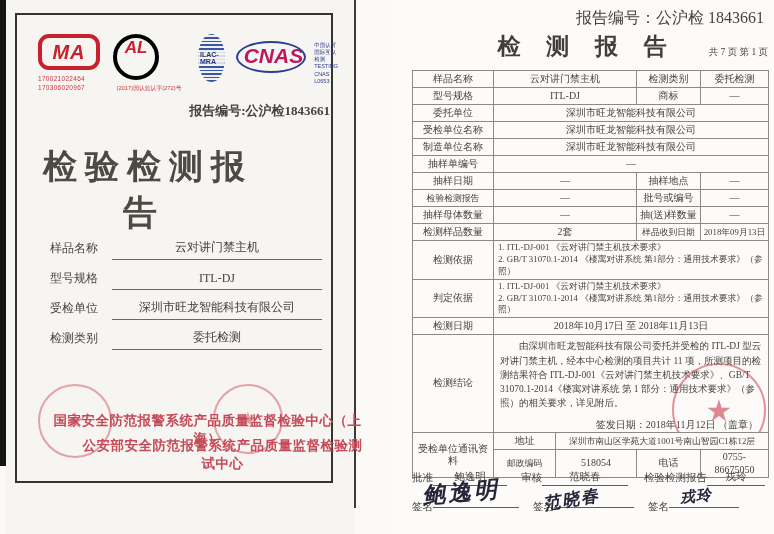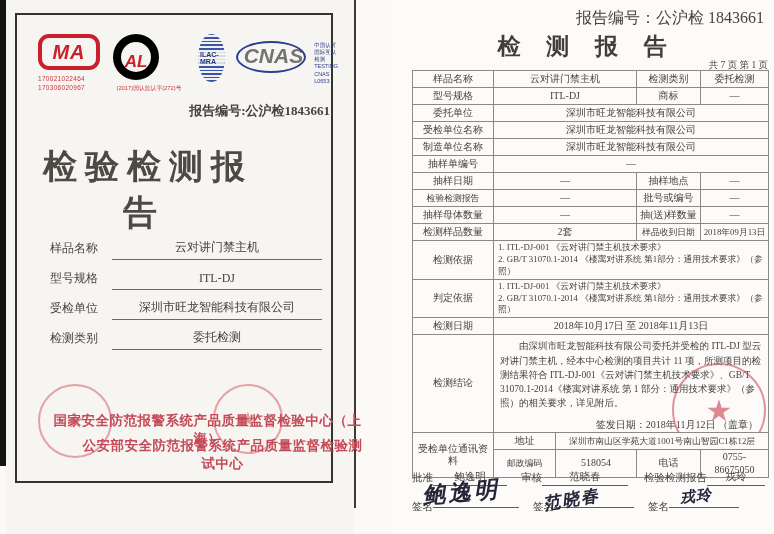--- a/index.html
+++ b/index.html
@@ -12,30 +12,30 @@
   .lp-scan { position:absolute; left:6px; top:0; width:348px; height:534px; background:#f6f5f1; }
   .lp-edge-right { position:absolute; left:354px; top:0; width:2px; height:508px; background:#3c3b38; }
   .lp-blackstrip { position:absolute; left:0; top:0; width:6px; height:466px; background:#141414; }
   .lp-border { position:absolute; left:15px; top:13px; width:318px; height:470px; border:2px solid #35342f; }
   .logo-row { position:absolute; left:38px; top:34px; width:300px; display:flex; align-items:flex-start; gap:13px;
               font-family:"Liberation Sans","DejaVu Sans",sans-serif; }
   .cma-badge { width:62px; height:36px; border:4px solid #c8202c; border-radius:11px;
                display:flex; align-items:center; justify-content:center;
                color:#c8202c; font-weight:bold; font-size:20px; font-style:italic; letter-spacing:1px; }
   .cma-nums { margin-top:5px; font-size:6.5px; color:#d0333c; line-height:1.35; letter-spacing:.3px; }
-  .cal-circle { width:46px; height:46px; border:8px solid #000000; border-radius:50%;
-                display:flex; align-items:flex-end; justify-content:center;
+  .cal-circle { width:46px; height:46px; border:4px solid #000000; border-radius:50%;
+                display:flex; align-items:flex-start; justify-content:center;
                 color:#c8202c; font-weight:bold; font-size:17px; font-style:italic; }
   .cal-cert { margin-top:4px; font-size:5.8px; color:#d0333c; width:72px; text-align:center; }
   .ilac-globe { width:48px; height:48px; border-radius:50%; position:relative; overflow:hidden;
                 background:repeating-linear-gradient(0deg,#3a55a4 0 1.6px,#eef0f6 1.6px 3.6px);
                 display:flex; align-items:center; justify-content:center; }
   .ilac-globe span { font-size:7px; font-weight:bold; color:#24367e; background:rgba(246,245,241,.85); padding:0 2px; }
   .cnas-wrap { display:flex; align-items:flex-start; gap:5px; margin-top:8px; }
-  .cnas-mark { position:relative; font-size:21px; font-weight:bold; font-style:italic; color:#737373; padding:2px 6px; }
+  .cnas-mark { position:relative; font-size:21px; font-weight:bold; font-style:italic; color:#be185d; padding:2px 6px; }
   .cnas-mark::before { content:""; position:absolute; left:-2px; top:-1px; width:66px; height:28px;
                        border:2px solid #2c3f8f; border-radius:50%; }
   .cnas-side { font-size:5.5px; color:#2c3f8f; line-height:1.3; }
   .lp-repno { position:absolute; left:15px; top:102px; width:315px; text-align:right;
               font-size:13px; font-weight:600; color:#45433f; }
   .lp-title { position:absolute; left:15px; top:144px; width:258px; text-align:center;
               font-size:34px; font-weight:700; letter-spacing:8px; text-indent:8px; color:#4b4a45; }
   .lp-fields { position:absolute; left:50px; top:230px; width:272px; }
   .lp-frow { display:flex; align-items:flex-end; height:30px; }
   .lp-flabel { width:56px; font-size:12px; padding-bottom:3px; color:#46443f; }
@@ -47,21 +47,21 @@
   .stamp-l1 { left:38px; top:384px; width:74px; height:74px; } .stamp-l1::after { font-size:22px; }
   .stamp-l2 { left:213px; top:384px; width:70px; height:70px; } .stamp-l2::after { font-size:20px; }
   .lp-red { position:absolute; left:18px; width:315px; text-align:center;
             font-size:13.5px; font-weight:600; color:#c44a58; letter-spacing:.5px;margin-left:32px; }
   .lp-red.l1 { top:412px; } .lp-red.l2 { top:437px;padding-left:30px; }
   
   .rp { position:absolute; left:390px; top:0; width:384px; height:534px; background:#fcfbf9; }
   .rp-repno { position:absolute; left:0; top:8px; width:374px; text-align:right; font-size:16px; color:#46443f; }
   .rp-title { position:absolute; left:0; top:31px; width:384px; text-align:center;
               font-size:23px; font-weight:700; letter-spacing:10px; text-indent:10px; color:#403e39; }
-  .rp-pageinfo { position:absolute; left:0; top:59px; width:378px; text-align:right; font-size:9.5px; color:#46443f; }
+  .rp-pageinfo { position:absolute; left:0; top:46px; width:378px; text-align:right; font-size:9.5px; color:#46443f; }
   .rp-table { position:absolute; left:22px; top:70px; width:356px; border-collapse:collapse;
               table-layout:fixed; font-size:10px; color:#45433e; }
   .rp-table td { border:1px solid #8b8a85; padding:1px 2px; text-align:center;
                  vertical-align:middle; height:17px; line-height:1.25; overflow:hidden; }
   .rp-table td.tl { text-align:left; padding-left:4px; }
   .rp-table td.small { font-size:8.8px; }
   .basis-line { text-align:left; font-size:8.8px; line-height:1.35; }
   .concl-cell { position:relative; height:102px; vertical-align:top; }
   .concl-text { text-align:left; text-indent:2em; font-size:9.5px; line-height:1.5; padding:3px 4px 0 4px; }
   .issue-line { text-align:right; font-size:10px; margin-top:8px; padding-right:8px; }

